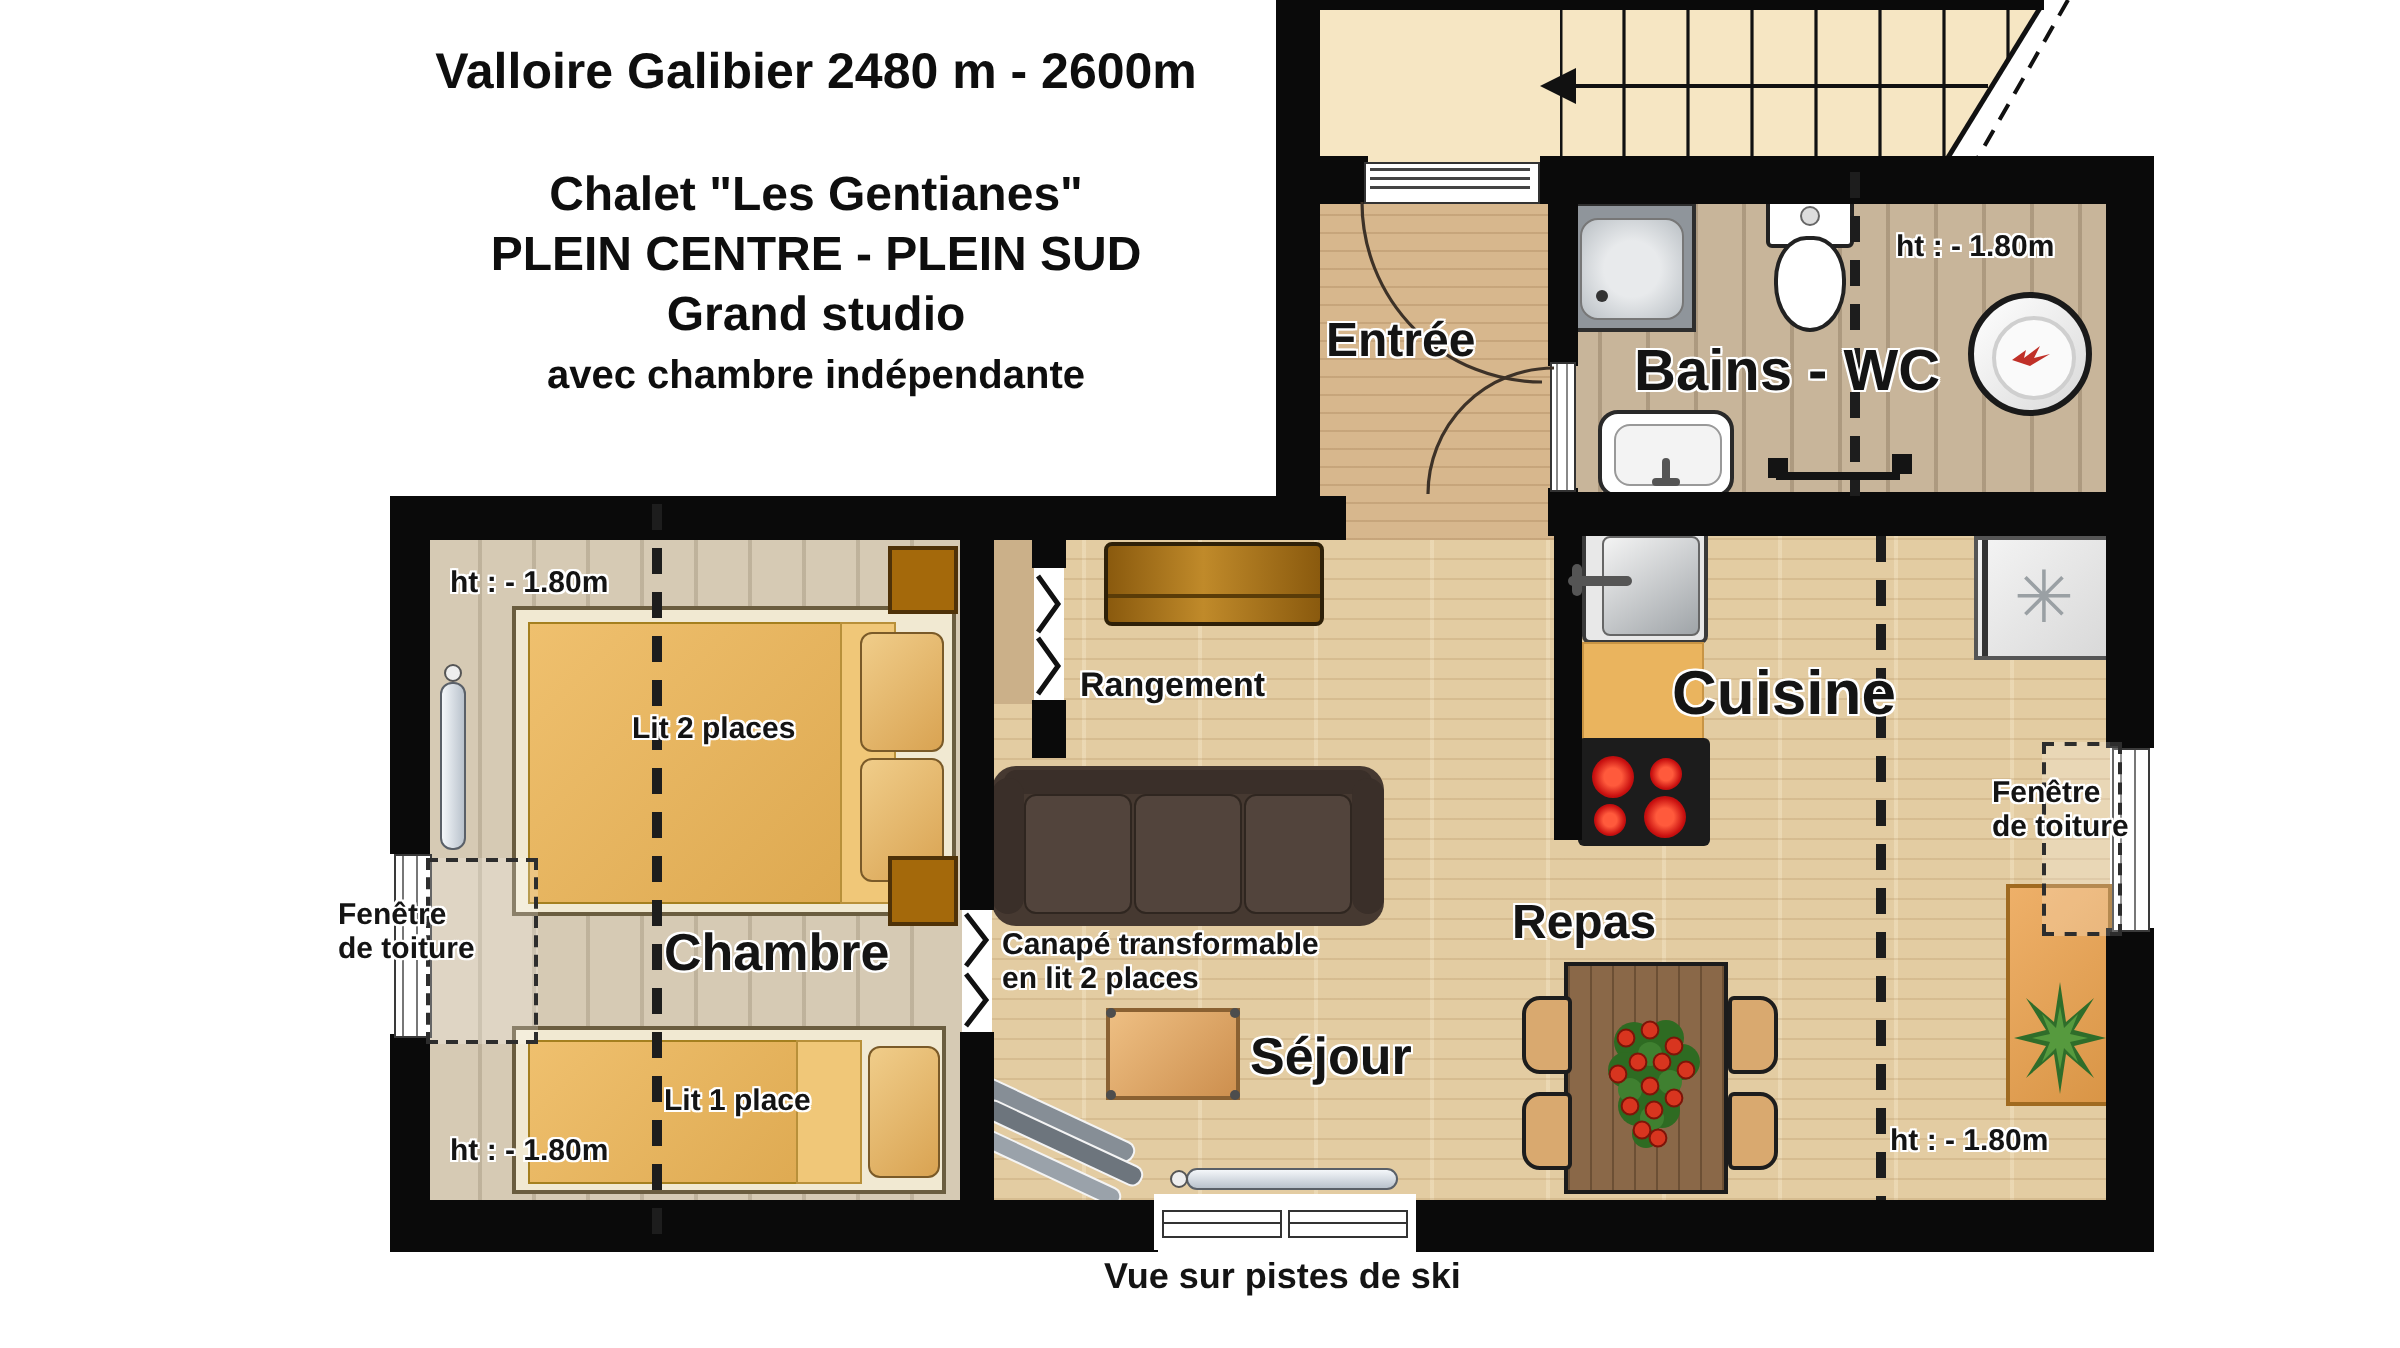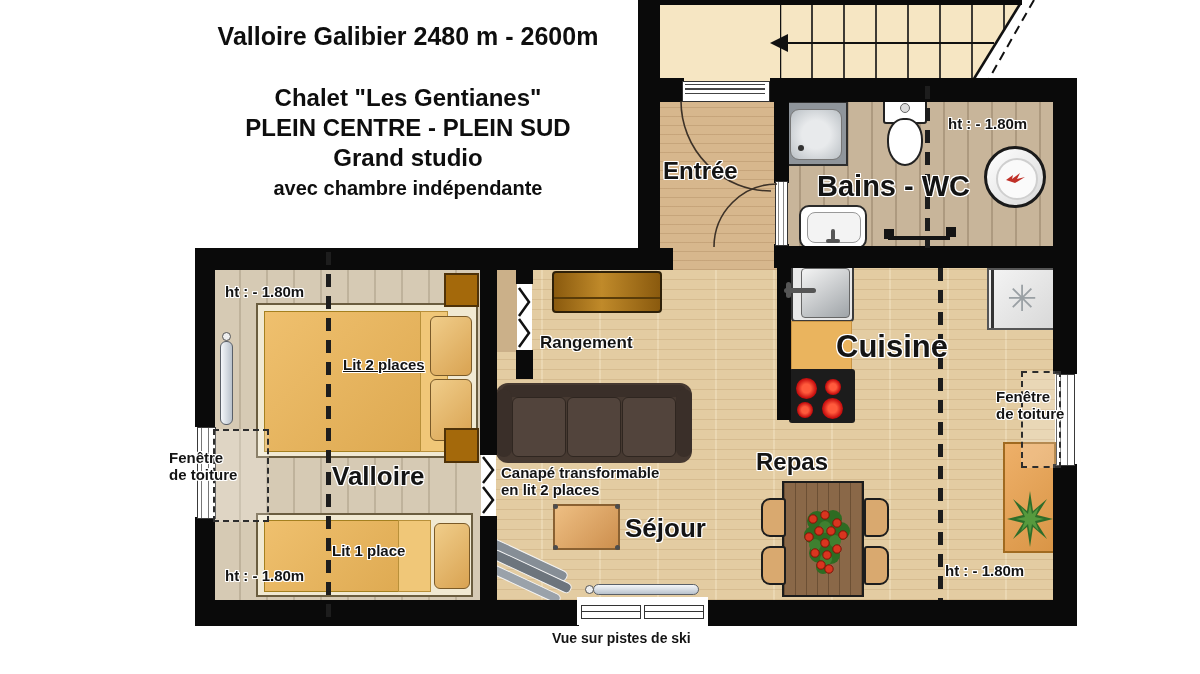--- a/index.html
+++ b/index.html
@@ -251,36 +251,36 @@
 
 <svg class="abs" style="left:0;top:0;z-index:28;pointer-events:none;" width="1200" height="674" viewBox="0 0 1200 674">
   <path d="M 681 101 A 90 90 0 0 0 771 191" fill="none" stroke="#3d3228" stroke-width="1.6"></path>
   <path d="M 777 184 A 63 63 0 0 0 714 247" fill="none" stroke="#3d3228" stroke-width="1.6"></path>
 </svg>
 
 <div class="lbl lbl-c" style="left:663px;top:157px;width:100px;font-size:24px;">Entrée</div>
 <div class="lbl lbl-c" style="left:786px;top:170px;width:132px;font-size:29px;margin-left:31px;">Bains - WC</div>
 <div class="lbl lbl-c" style="left:948px;top:115px;width:105px;font-size:15px;">ht : - 1.80m</div>
 <div class="lbl lbl-c" style="left:225px;top:283px;width:100px;font-size:15px;">ht : - 1.80m</div>
-<div class="lbl lbl-c" style="left:343px;top:356px;width:100px;font-size:15px;text-decoration:underline;">Lit 2 places</div>
-<div class="lbl lbl-c" style="left:332px;top:461px;width:120px;font-size:26px;">Valloire</div>
+<div class="lbl lbl-c" style="left:316px;top:356px;width:100px;font-size:15px;">Lit 2 places</div>
+<div class="lbl lbl-c" style="left:332px;top:461px;width:120px;font-size:26px;">Chambre</div>
 <div class="lbl lbl-c" style="left:169px;top:449px;width:100px;font-size:15px;line-height:17px;">
   <span style="display:block;">Fenêtre</span>
   <span style="display:block;">de toiture</span>
 </div>
 <div class="lbl lbl-c" style="left:332px;top:542px;width:100px;font-size:15px;">Lit 1 place</div>
 <div class="lbl lbl-c" style="left:225px;top:567px;width:100px;font-size:15px;">ht : - 1.80m</div>
 <div class="lbl lbl-c" style="left:540px;top:333px;width:120px;font-size:17px;">Rangement</div>
 <div class="lbl lbl-c" style="left:501px;top:464px;width:180px;font-size:15px;line-height:17px;">
   <span style="display:block;">Canapé transformable</span>
   <span style="display:block;">en lit 2 places</span>
 </div>
 <div class="lbl lbl-c" style="left:625px;top:513px;width:120px;font-size:26px;">Séjour</div>
 <div class="lbl lbl-c" style="left:836px;top:329px;width:120px;font-size:31px;">Cuisine</div>
 <div class="lbl lbl-c" style="left:756px;top:448px;width:120px;font-size:24px;">Repas</div>
 <div class="lbl lbl-c" style="left:945px;top:562px;width:105px;font-size:15px;">ht : - 1.80m</div>
 <div class="lbl lbl-c" style="left:996px;top:388px;width:100px;font-size:15px;line-height:17px;">
   <span style="display:block;">Fenêtre</span>
   <span style="display:block;">de toiture</span>
 </div>
-<div class="lbl lbl-c" style="left:552px;top:628px;width:196px;font-size:14px;line-height:20px;text-shadow:none;">
+<div class="lbl lbl-c" style="left:552px;top:628px;width:196px;font-size:18px;line-height:20px;text-shadow:none;">
   <span style="display:block;">Vue sur pistes de ski</span>
 </div>
 
 </body></html>

